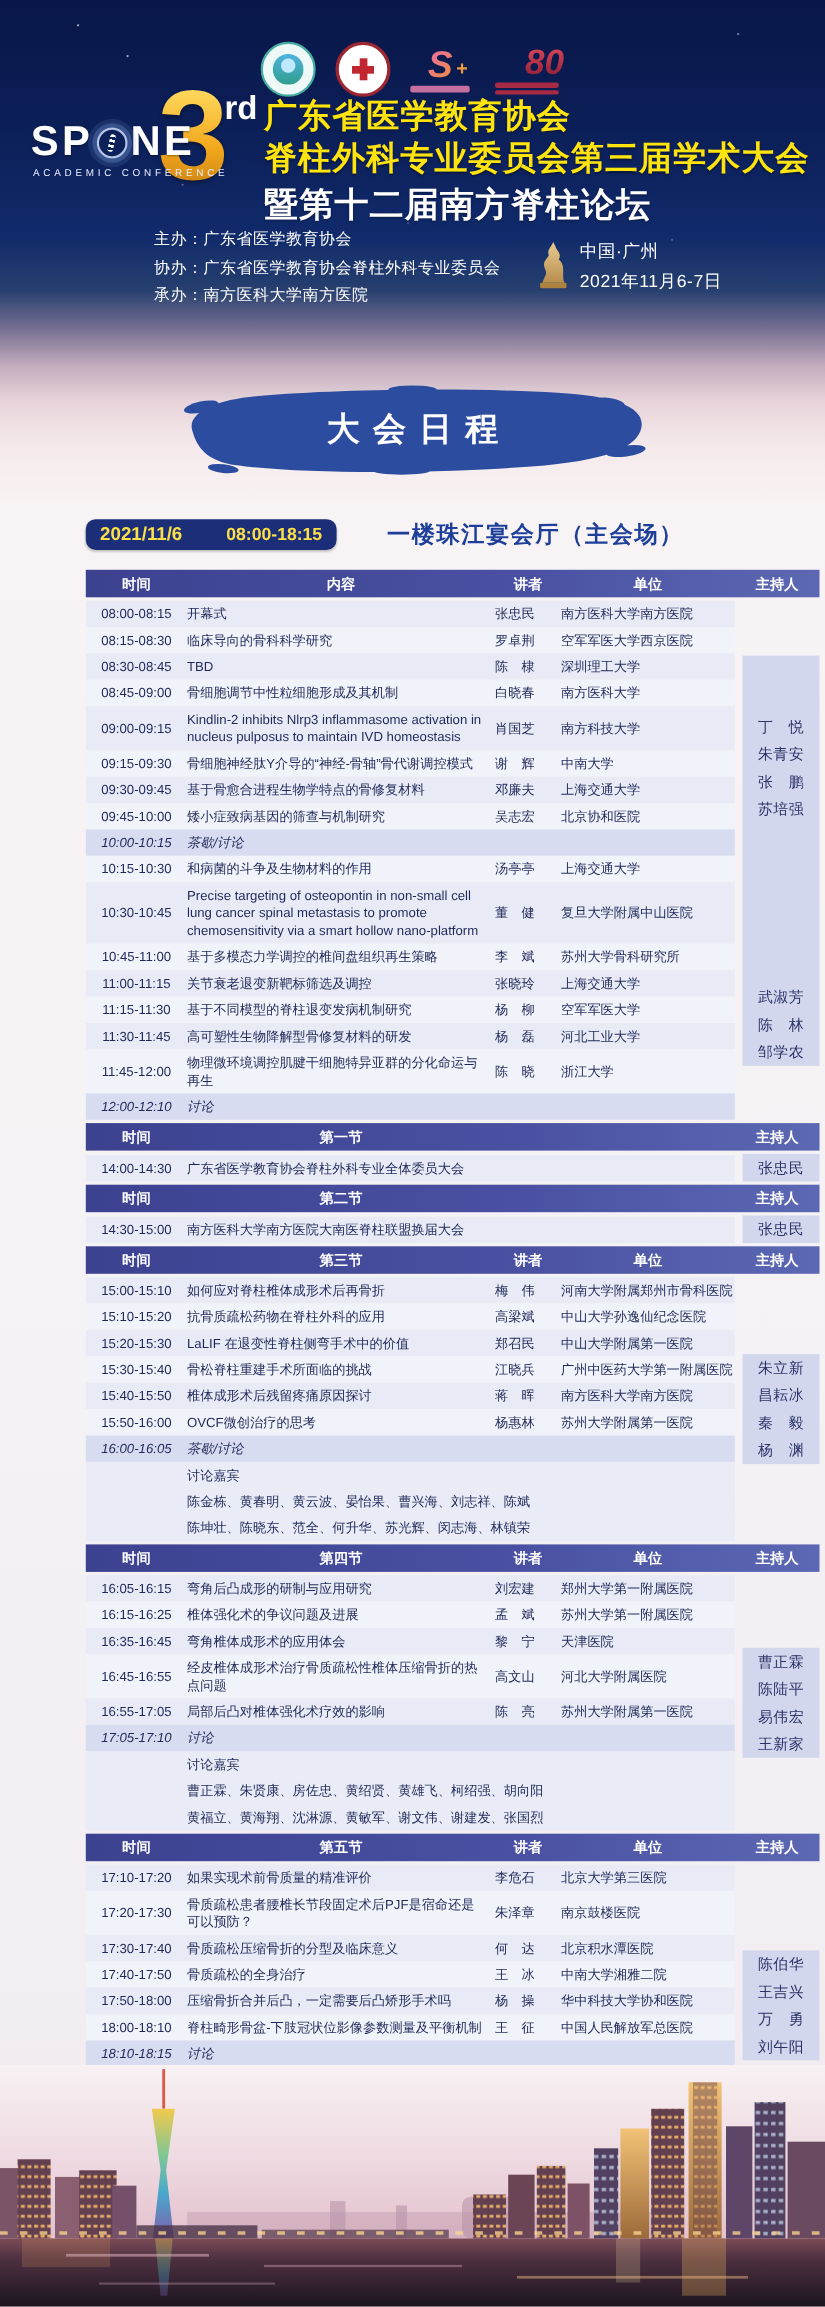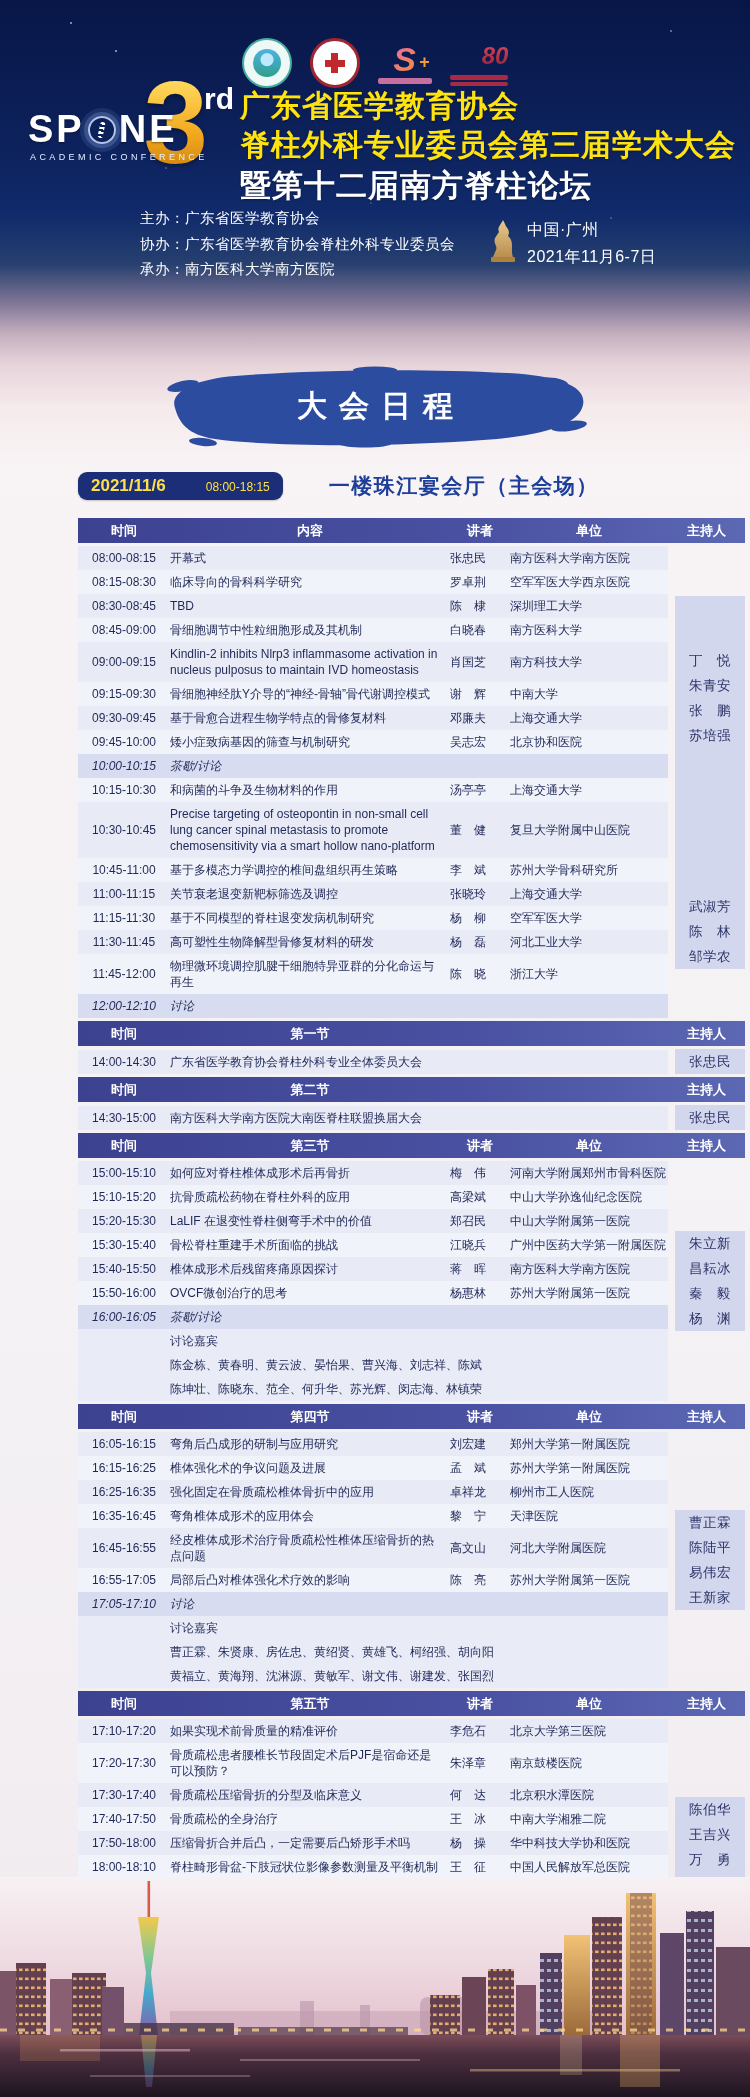--- a/index.html
+++ b/index.html
@@ -22,21 +22,21 @@
     background:radial-gradient(circle at 50% 38%,#bfe9ff 0 6px,transparent 7px),linear-gradient(180deg,#4fb3de,#2f9e8e);}
   .logo-b{width:50px;height:50px;border-radius:50%;background:#fff;border:3px solid #9c2732;box-sizing:border-box;}
   .logo-b::before{content:"";position:absolute;left:50%;top:50%;width:20px;height:7px;margin:-3.5px 0 0 -10px;background:#c0272f;}
   .logo-b::after{content:"";position:absolute;left:50%;top:50%;width:7px;height:20px;margin:-10px 0 0 -3.5px;background:#c0272f;}
   .logo-c .sword{font-size:34px;font-weight:bold;font-style:italic;line-height:32px;
     background:linear-gradient(135deg,#e86aa8,#f0903c);-webkit-background-clip:text;background-clip:text;color:transparent;}
   .logo-c .splus{position:absolute;right:2px;top:16px;color:#f09a3e;font-size:18px;font-weight:bold;}
   .minibar{display:block;width:54px;height:6px;border-radius:2px;background:rgba(232,127,176,.85);margin-top:3px;}
   .minibar.red{background:rgba(185,44,68,.9);width:58px;height:5px;}
   .minibar.red + .minibar.red{margin-top:2px;height:4px;}
-  .logo-d .eighty{font-size:24px;font-weight:bold;font-style:italic;line-height:32px;
+  .logo-d .eighty{font-size:32px;font-weight:bold;font-style:italic;line-height:32px;
     background:linear-gradient(180deg,#e04a5e,#8f1d33);-webkit-background-clip:text;background-clip:text;color:transparent;margin-left:32px;}
   
   .hero-title{position:absolute;top:86px;left:28px;display:flex;}
   .badge3{position:relative;width:206px;height:100px;flex:none;}
   .spineword{position:absolute;left:0;top:22px;display:flex;align-items:center;color:#fff;font-weight:bold;font-size:38px;letter-spacing:3px;text-shadow:0 1px 2px rgba(0,0,0,.4);}
   .ring-icon{position:relative;width:24px;height:24px;margin:0 3px;border-radius:50%;border:2px solid rgba(210,225,255,.85);
     box-shadow:0 0 0 4px rgba(130,165,225,.28),0 0 0 8px rgba(130,165,225,.14);}
   .ring-icon::before{content:"";position:absolute;left:50%;top:50%;width:5px;height:16px;margin:-8px 0 0 -2.5px;transform:rotate(12deg);
     background:repeating-linear-gradient(180deg,#fff 0 2.5px,transparent 2.5px 4.8px);border-radius:2px;}
   .acad{position:absolute;left:2px;top:66px;color:#e9eeff;font-size:9px;letter-spacing:3.4px;white-space:nowrap;}
@@ -46,29 +46,29 @@
   .rd{position:absolute;right:0;top:-4px;color:#fff;font-size:30px;font-weight:bold;}
   .titles{margin-left:6px;padding-top:0;}
   .t1{font-size:30px;font-weight:bold;color:#ffe30f;line-height:39px;letter-spacing:1px;text-shadow:0 1px 2px rgba(0,0,0,.35);white-space:nowrap;}
   .t3{font-size:31px;font-weight:bold;color:#ffffff;line-height:44px;letter-spacing:1px;text-shadow:0 1px 2px rgba(0,0,0,.35);white-space:nowrap;}
   
   .orgs{position:absolute;top:206px;left:140px;}
   .orgline{color:#fff;font-size:14.5px;line-height:25.5px;letter-spacing:.5px;white-space:nowrap;}
   .place{position:absolute;top:216px;left:488px;display:flex;gap:9px;align-items:flex-start;color:#fff;}
   .place-text div{font-size:16px;line-height:27px;letter-spacing:.5px;white-space:nowrap;}
   
-  .banner{position:absolute;top:360px;left:50%;transform:translateX(-50%);width:440px;height:92px;}
+  .banner{position:absolute;top:344px;left:50%;transform:translateX(-50%);width:440px;height:92px;}
   .banner svg{position:absolute;inset:0;}
   .banner-label{position:absolute;inset:0;display:flex;align-items:center;justify-content:center;
     color:#fff;font-size:30px;font-weight:bold;letter-spacing:12px;text-indent:12px;}
   
   .datebar{position:absolute;top:472px;left:78px;width:667px;display:flex;align-items:center;}
   .datebadge{background:#1c2e78;border-radius:9px;padding:4px 13px;color:#fde047;display:flex;align-items:baseline;gap:8px;box-shadow:0 1px 2px rgba(0,0,0,.2);}
   .d1{font-size:17px;font-weight:bold;}
-  .d2{font-size:12px;font-weight:normal;padding-left:32px;}
+  .d2{font-size:16px;font-weight:bold;padding-left:32px;}
   .venue{margin-left:46px;font-size:21px;font-weight:bold;color:#1d3f9a;letter-spacing:1.5px;}
   
   .tablewrap{position:absolute;top:518px;left:78px;width:667px;}
   .block + .block{margin-top:3px;}
   .bhead{display:grid;grid-template-columns:92px 280px 60px 158px 77px;height:25px;align-items:center;
     background:linear-gradient(90deg,#3c4290,#4a51a2 60%,#5c68b4);color:#fff;font-size:13px;font-weight:bold;text-align:center;}
   .bbody{display:flex;margin-top:3px;align-items:center;}
   .rows{width:590px;}
   .row{display:grid;grid-template-columns:92px 280px 60px 158px;align-items:center;
     padding:4px 0;font-size:12px;line-height:16px;color:#1f2858;}
@@ -468,26 +468,20 @@
             <span class="c-time">16:05-16:15</span>
             <span class="c-content">弯角后凸成形的研制与应用研究</span>
             <span class="c-speaker">刘宏建</span>
             <span class="c-org">郑州大学第一附属医院</span>
           </div>
             <div class="row talk">
             <span class="c-time">16:15-16:25</span>
             <span class="c-content">椎体强化术的争议问题及进展</span>
             <span class="c-speaker">孟　斌</span>
             <span class="c-org">苏州大学第一附属医院</span>
-          </div>
-            <div class="row talk">
-            <span class="c-time">16:25-16:35</span>
-            <span class="c-content">强化固定在骨质疏松椎体骨折中的应用</span>
-            <span class="c-speaker">卓祥龙</span>
-            <span class="c-org">柳州市工人医院</span>
           </div>
             <div class="row talk">
             <span class="c-time">16:35-16:45</span>
             <span class="c-content">弯角椎体成形术的应用体会</span>
             <span class="c-speaker">黎　宁</span>
             <span class="c-org">天津医院</span>
           </div>
             <div class="row talk">
             <span class="c-time">16:45-16:55</span>
             <span class="c-content">经皮椎体成形术治疗骨质疏松性椎体压缩骨折的热点问题</span>

